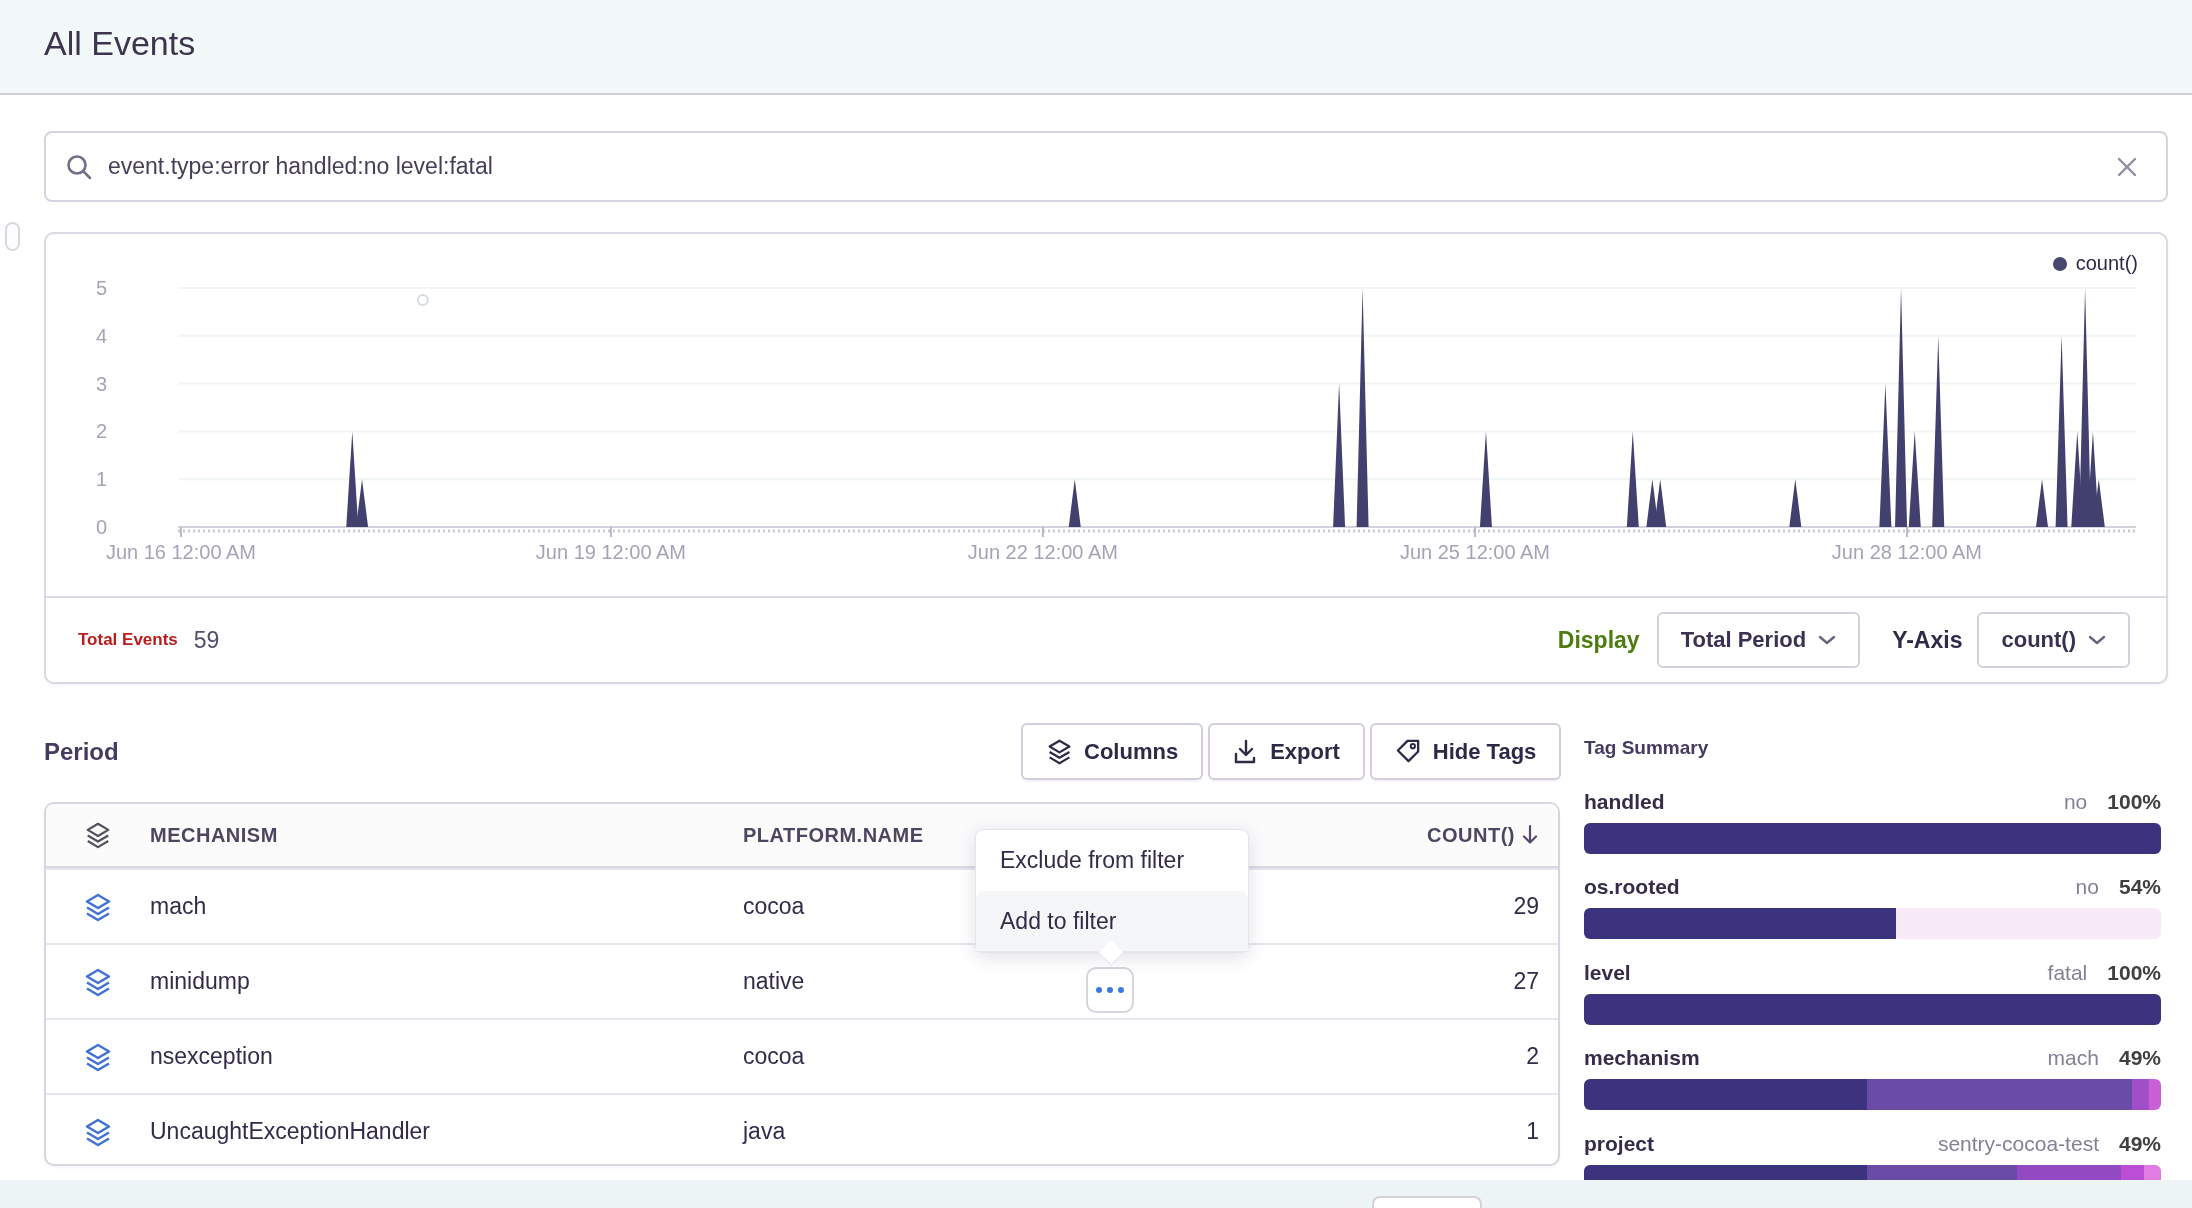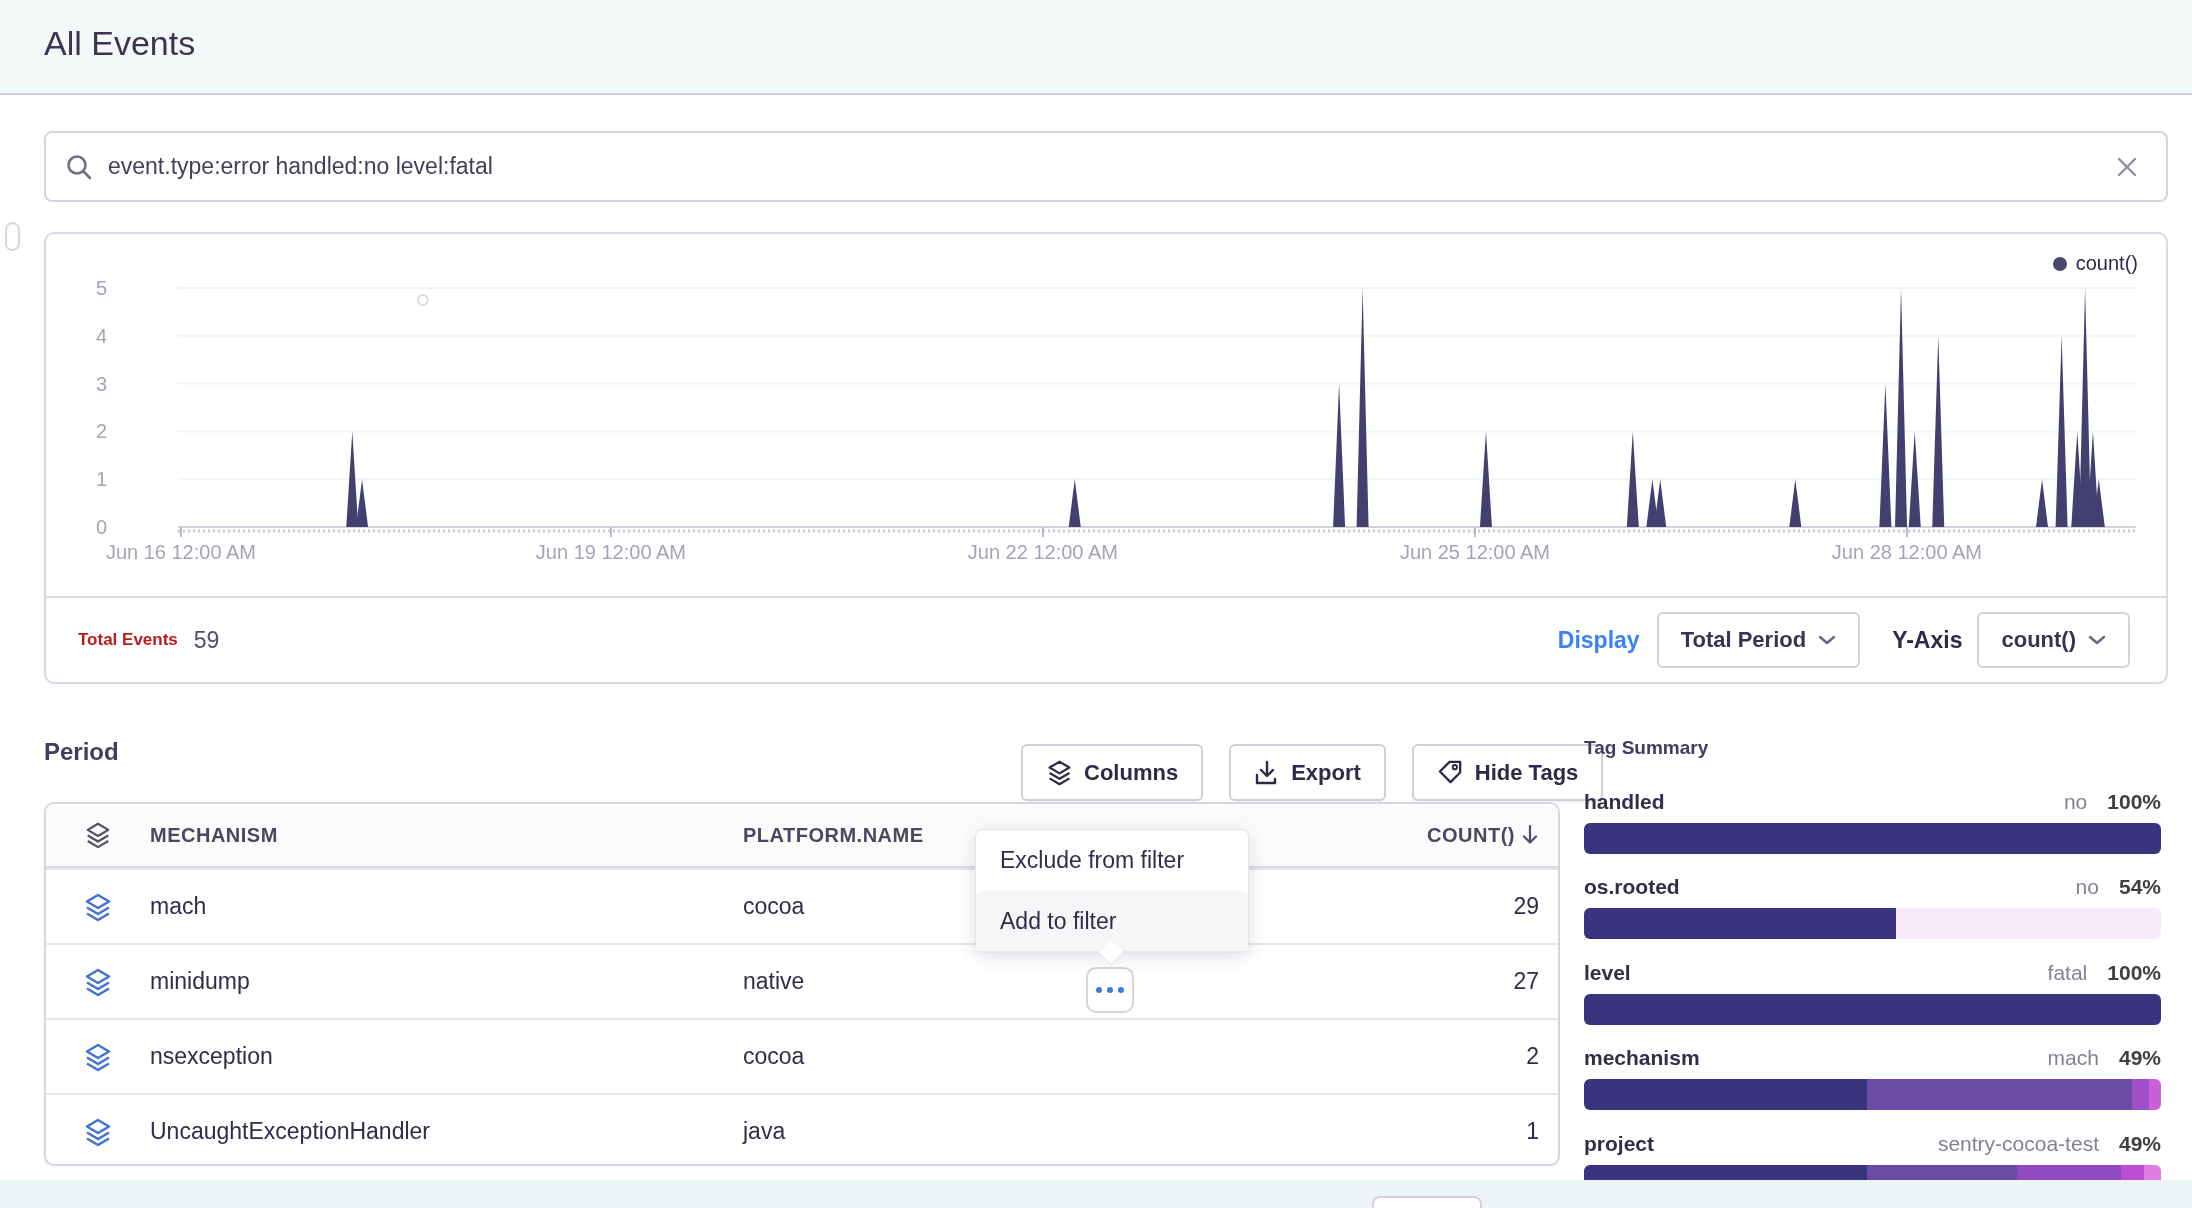--- a/index.html
+++ b/index.html
@@ -29,31 +29,31 @@
     background:#fff; border:2px solid #dcd7e2; border-radius:10px; box-shadow:0 2px 3px rgba(70,60,100,0.05); }
   #chart-legend { position:absolute; top:18px; right:28px; display:flex; align-items:center; gap:9px; z-index:2; }
   #legend-dot { width:14px; height:14px; border-radius:50%; background:#45476f; }
   #legend-label { font-size:20px; color:#30294a; }
   #chart-svg { position:absolute; left:0; top:0; }
 
   #chart-footer { position:absolute; left:0; top:362px; width:100%; height:86px;
     border-top:2px solid #dcd7e2; display:flex; align-items:center; padding:0 36px 0 32px; }
   #total-events-label { font-size:17px; font-weight:bold; color:#b91c1c; }
   #total-events-value { font-size:23px; color:#554e6b; margin-left:16px; }
-  #display-label { margin-left:auto; font-size:23px; font-weight:bold; color:#3b82f6;text-align:right; }
+  #display-label { margin-left:auto; font-size:23px; font-weight:bold; color:#4d7c0f;text-align:right; }
   .dropdown-btn { height:56px; display:flex; align-items:center; gap:12px; padding:4px 22px;
     background:#fff; border:2px solid #d6d0dc; border-radius:6px; cursor:pointer;
     font-size:22px; font-weight:600; color:#3a3153; }
   #display-dropdown { margin-left:17px; }
   #yaxis-label { margin-left:32px; font-size:23px; font-weight:bold; color:#312949; }
   #yaxis-dropdown { margin-left:15px; }
 
   
   #results-heading { position:absolute; left:44px; top:738px; font-size:24px; font-weight:bold; color:#453b60; }
-  #results-buttons { position:absolute; left:1021px; top:744px; display:flex; gap:26px;border-radius:18px; }
+  #results-buttons { position:absolute; left:1021px; top:723px; display:flex; gap:5px;border-radius:18px; }
   .action-btn { height:57px; display:flex; align-items:center; gap:11px; padding:0 23px;
     background:#fff; border:2px solid #d4cdd9; border-radius:6px; cursor:pointer;
     font-size:22px; font-weight:bold; color:#2f2847; box-shadow:0 2px 2px rgba(70,60,100,0.06); }
 
   
   #results-table { position:absolute; left:44px; top:802px; width:1516px; height:364px;
     background:#fff; border:2px solid #d9d4df; border-radius:10px; overflow:hidden;
     box-shadow:0 2px 3px rgba(70,60,100,0.05); }
   .t-row { display:grid; grid-template-columns:104px 593px 1fr; align-items:center; }
   #t-head { height:64px; background:#fbfbfc; border-bottom:2px solid #dcd8e2; }

